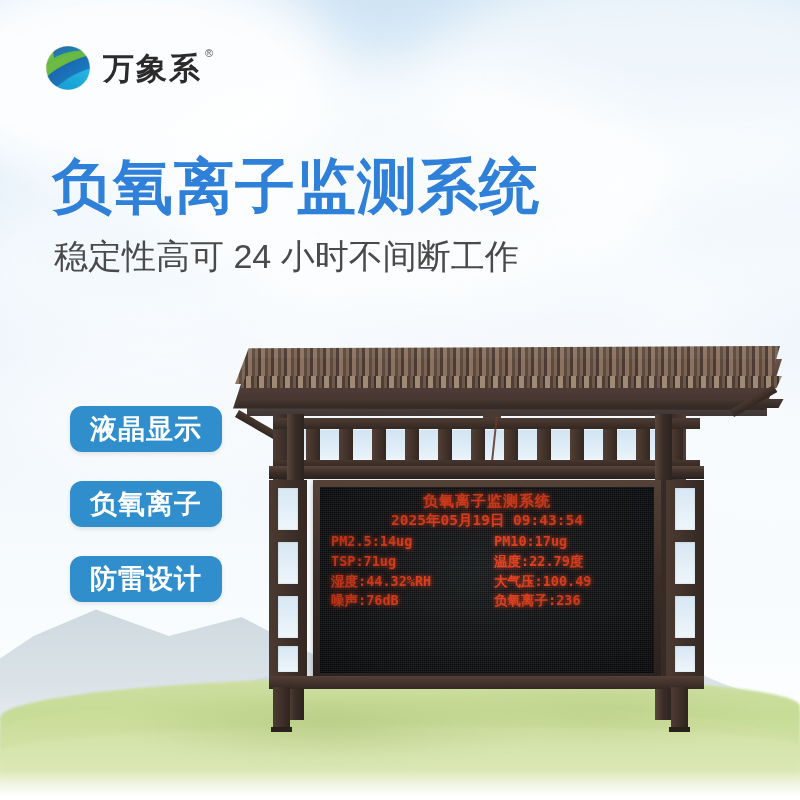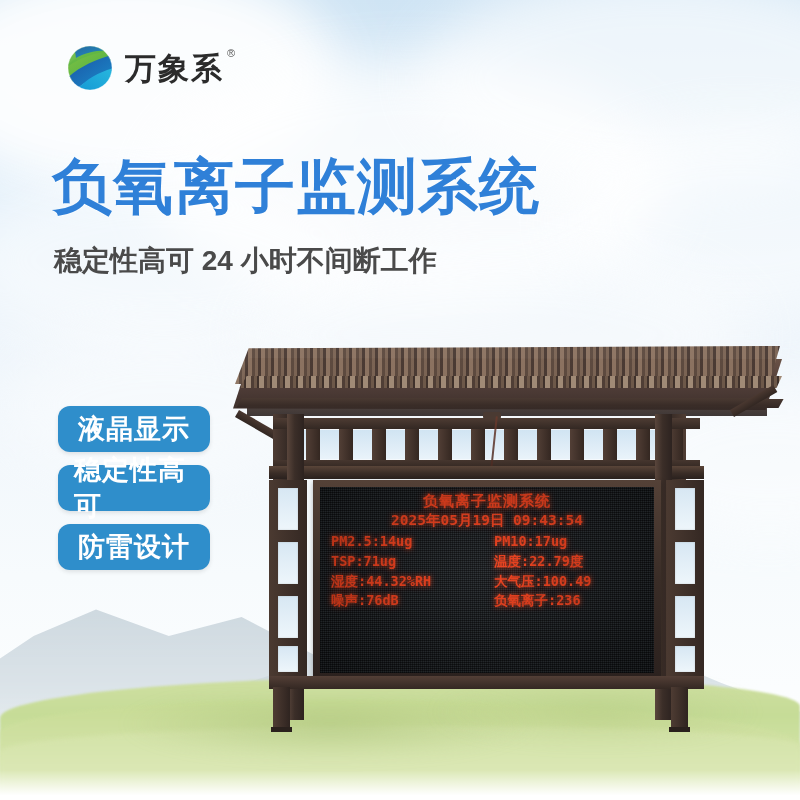--- a/index.html
+++ b/index.html
@@ -82,48 +82,48 @@
     position:absolute;left:430px;top:690px;width:330px;height:55px;
     background:radial-gradient(ellipse at 50% 40%, rgba(176,199,126,.45), rgba(176,199,126,0) 70%);
     filter:blur(9px);
   }
   .bottom-fade{
     position:absolute;left:0;top:770px;width:800px;height:30px;
     background:linear-gradient(to bottom, rgba(255,255,255,0), #ffffff 85%);
   }
 
   
-  .logo-wrap{position:absolute;left:64px;top:42px;display:flex;align-items:center;gap:9px;}
+  .logo-wrap{position:absolute;left:42px;top:42px;display:flex;align-items:center;gap:9px;}
   .logo-mark{width:52px;height:52px;position:relative;}
   .logo-text{
     font-size:31px;font-weight:bold;color:#2b2b2b;letter-spacing:2px;
     font-family:"Liberation Sans","DejaVu Sans",sans-serif;position:relative;
     line-height:1;
   }
   .logo-reg{
     position:absolute;right:-13px;top:-5px;font-size:11px;font-weight:normal;color:#555;
   }
 
   
   .headline{
     position:absolute;left:52px;top:155px;
     font-size:60px;font-weight:bold;letter-spacing:1px;
     color:#2f80d8;
     text-shadow:0 1px 0 rgba(255,255,255,.5);
     white-space:nowrap;
     line-height:1.05;
   }
   .subhead{
-    position:absolute;left:54px;top:246px;
-    font-size:28px;font-weight:bold;letter-spacing:0px;
+    position:absolute;left:54px;top:238px;
+    font-size:34px;font-weight:normal;letter-spacing:0px;
     color:#4a4a4a;white-space:nowrap;line-height:1.1;
   }
 
   
-  .badges{position:absolute;left:58px;top:406px;display:flex;flex-direction:column;gap:13px;}
+  .badges{position:absolute;left:70px;top:406px;display:flex;flex-direction:column;gap:29px;}
   .badge{
     height:46px;display:flex;align-items:center;justify-content:center;
     background:#2f8ecb;
     border-radius:12px;
     color:#ffffff;font-size:27px;font-weight:bold;letter-spacing:1px;
     padding:0 16px;
     box-shadow:0 2px 4px rgba(0,0,0,.10);
     width:152px;box-sizing:border-box;
   }
   .badge.wide{width:180px;letter-spacing:0;}
@@ -347,21 +347,21 @@
     <span class="logo-text">
       <span>万象系</span><sup class="logo-reg">®</sup>
     </span>
   </div>
 
   <div class="headline">负氧离子监测系统</div>
   <div class="subhead">稳定性高可 24 小时不间断工作</div>
 
   <div class="badges">
     <div class="badge">液晶显示</div>
-    <div class="badge">稳定性高可</div>
+    <div class="badge">负氧离子</div>
     <div class="badge">防雷设计</div>
   </div>
 
   <div class="kiosk">
 
     <div class="roof">
       <div class="roof-slab"></div>
       <div class="roof-tiles"></div>
       <div class="roof-tile-edge"></div>
       <div class="roof-eave"></div>

